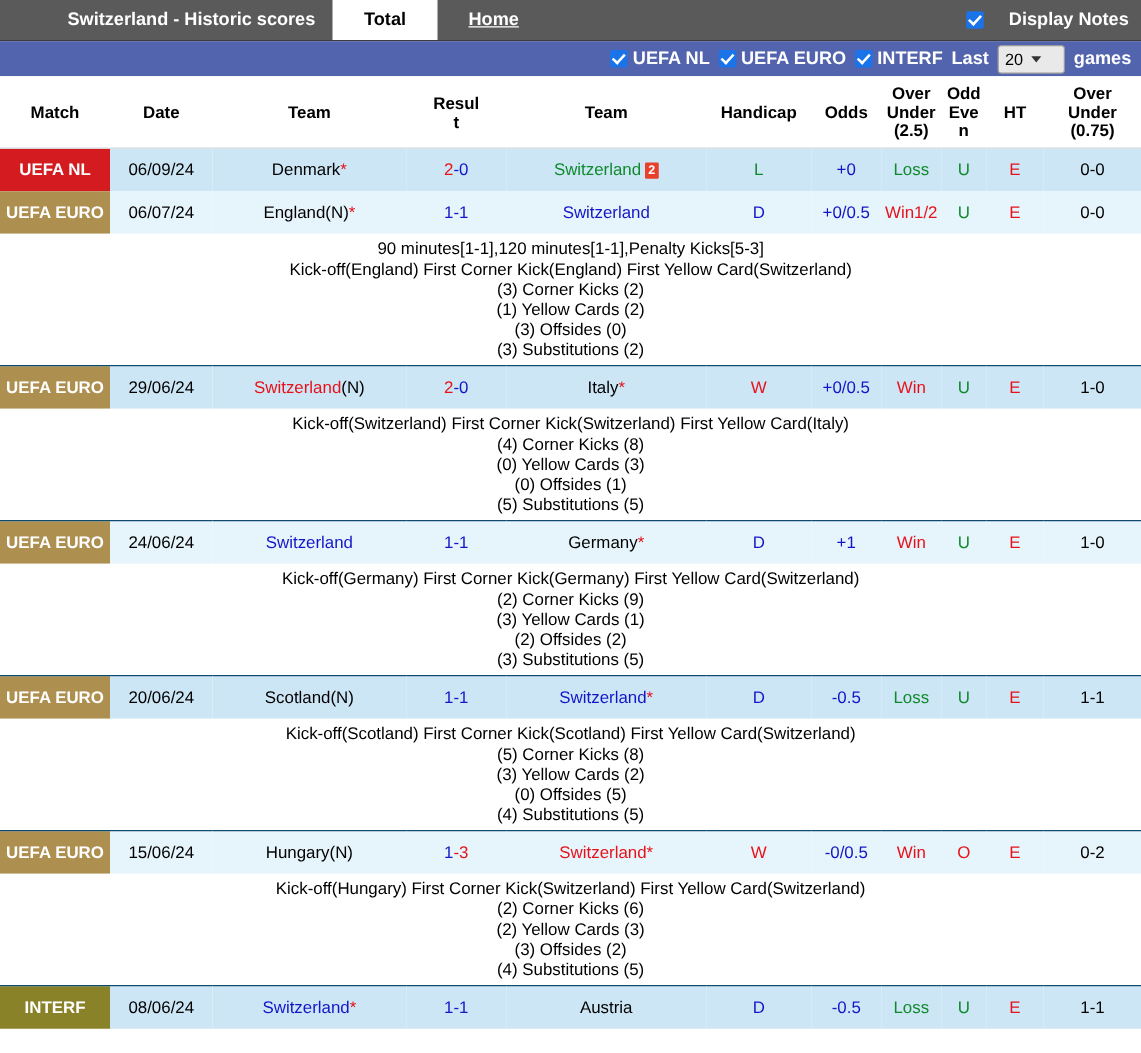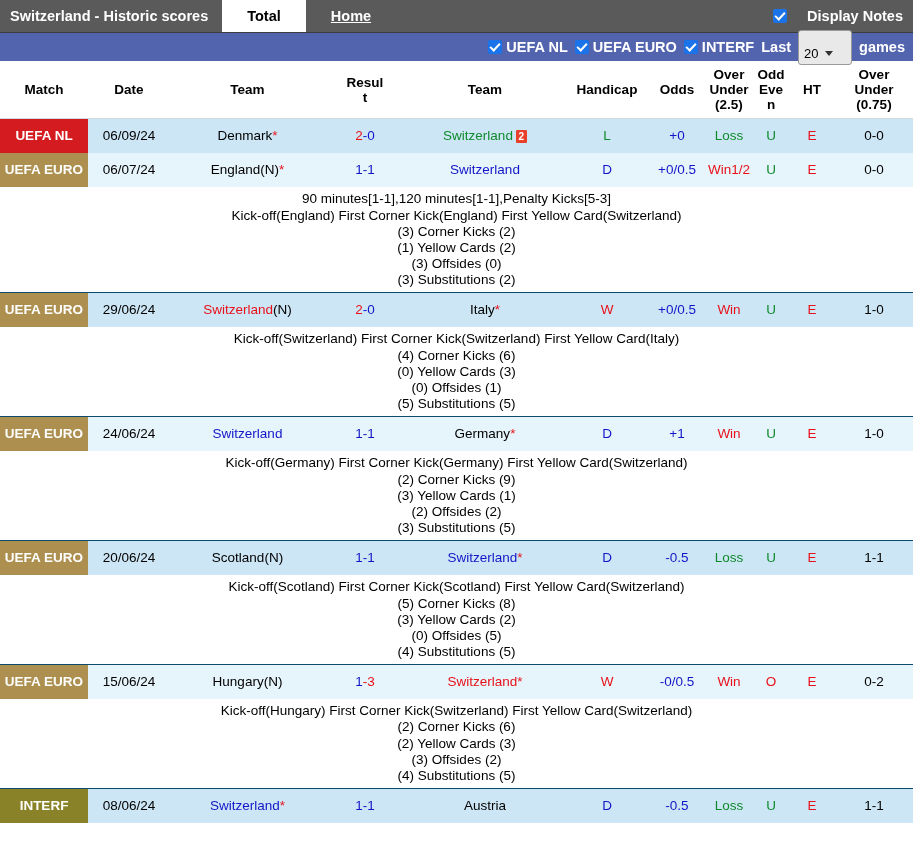--- a/index.html
+++ b/index.html
@@ -25,20 +25,21 @@
     border-bottom: 1px solid #3c3c3c;
   }
   .topbar-title {
     color: #ffffff;
     font-weight: bold;
     font-size: 14.5px;
     display: flex;
     align-items: center;
     padding: 0 14px 0 10px;
     white-space: nowrap;
+    margin-left: 44px;
   }
   .tab {
     display: flex;
     align-items: center;
     padding: 0 25px;
     font-weight: bold;
     font-size: 14.5px;
     color: #ffffff;
     white-space: nowrap;
   }
@@ -103,21 +104,21 @@
     white-space: nowrap;
   }
   .select-box {
     background: #e9e9e9;
     color: #000000;
     border: 1px solid #9a9a9a;
     border-radius: 3px;
     font-family: "Liberation Sans", sans-serif;
     font-size: 13px;
     font-weight: normal;
-    padding: 14px 3px 1px 5px;
+    padding: 2px 3px 1px 5px;
     display: inline-flex;
     align-items: center;
     gap: 6px;
     height: 18px;
     min-width: 44px;
   }
   .select-box .caret {
     width: 0; height: 0;
     border-left: 4px solid transparent;
     border-right: 4px solid transparent;
@@ -329,21 +330,21 @@
         <td class="c-blue">+0/0.5</td>
         <td class="c-red">Win</td>
         <td class="c-green">U</td>
         <td class="c-red">E</td>
         <td class="c-black">1-0</td>
         <td class="c-red">O</td>
       </tr>
       <tr>
         <td class="notes" colspan="11">
           <span class="note-line">Kick-off(Switzerland)  First Corner Kick(Switzerland)  First Yellow Card(Italy)</span>
-          <span class="note-line">(4) Corner Kicks (6)</span>
+          <span class="note-line">(4) Corner Kicks (8)</span>
           <span class="note-line">(0) Yellow Cards (3)</span>
           <span class="note-line">(0) Offsides (1)</span>
           <span class="note-line">(5) Substitutions (5)</span>
         </td>
       </tr>
       <tr class="match-row shade-b">
         <td class="league euro">UEFA EURO</td>
         <td class="c-black">24/06/24</td>
         <td><span class="c-blue">Switzerland</span></td>
         <td><span class="c-blue">1</span><span class="c-blue">-1</span></td>

